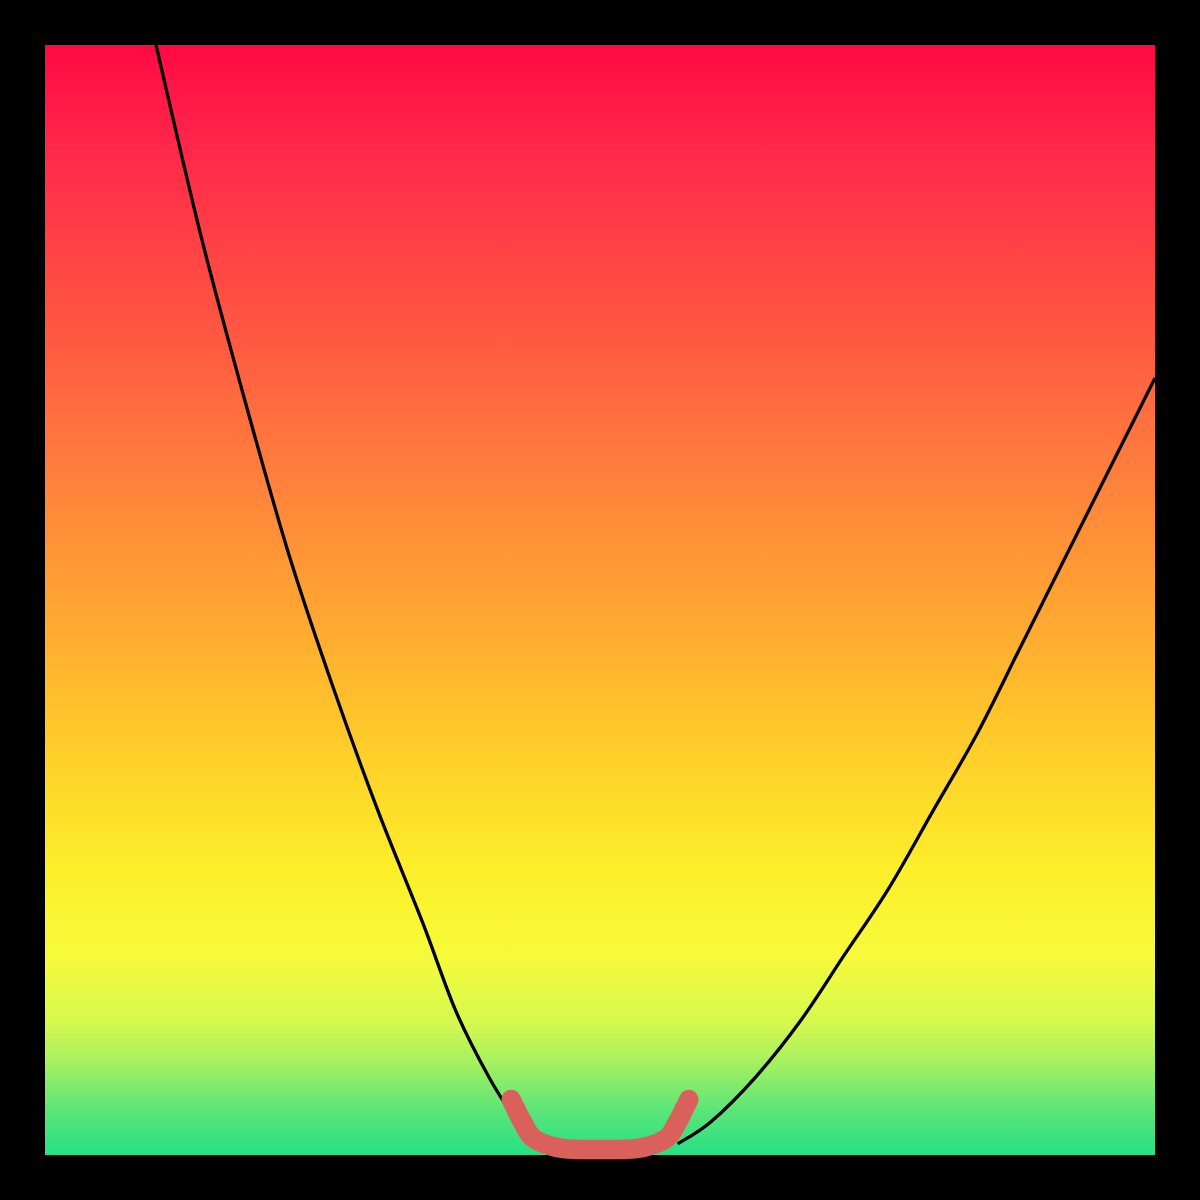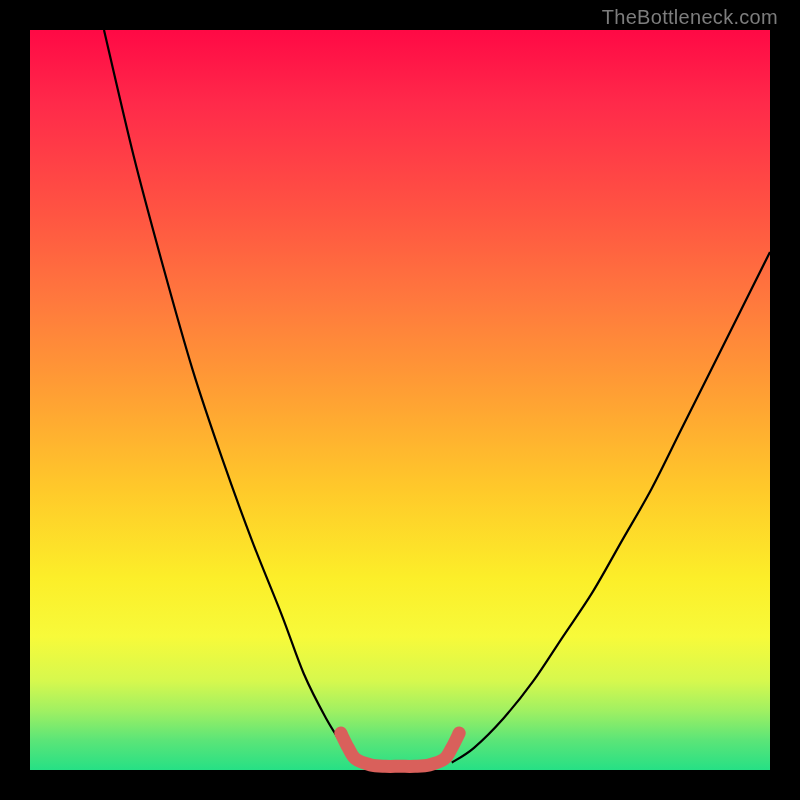--- a/index.html
+++ b/index.html
@@ -55,21 +55,20 @@
     left: 0; top: 0;
     width: 740px;
     height: 740px;
     overflow: visible;
   }
 </style>
 </head>
 <body>
 
 <div class="frame">
-  <div class="watermark">TheBottleneck.com</div>
 
   <div class="plot-area">
     <svg class="curves" viewBox="0 0 740 740" preserveAspectRatio="none">
       <path fill="none" stroke="#000" stroke-width="2.2" d="M 74 0 C 78.93333333333334 20.96666666666668, 93.73333333333335 86.3333333333334, 103.60000000000001 125.80000000000007 C 113.46666666666667 165.26666666666674, 123.33333333333331 201.0333333333333, 133.2 236.79999999999995 C 143.06666666666666 272.5666666666666, 152.93333333333334 308.3333333333333, 162.8 340.4 C 172.66666666666669 372.46666666666664, 182.53333333333333 400.8333333333333, 192.4 429.2 C 202.26666666666668 457.56666666666666, 212.13333333333333 484.70000000000005, 222 510.6 C 231.86666666666667 536.5, 242.9666666666667 562.4000000000001, 251.60000000000002 584.6 C 260.23333333333335 606.8, 266.40000000000003 626.5333333333333, 273.8 643.8 C 281.2 661.0666666666666, 289.2166666666667 675.8666666666667, 296 688.2 C 302.7833333333333 700.5333333333334, 309.56666666666666 710.4, 314.5 717.8 C 319.43333333333334 725.1999999999999, 323.75 730.1333333333333, 325.6 732.6"></path>
       <path fill="none" stroke="#000" stroke-width="2.2" d="M 421.79999999999995 732.6 C 425.49999999999994 730.1333333333333, 435.3666666666667 725.1999999999999, 444 717.8 C 452.6333333333333 710.4, 463.73333333333335 699.3000000000001, 473.6 688.2 C 483.4666666666667 677.1, 493.33333333333337 664.7666666666668, 503.20000000000005 651.2 C 513.0666666666667 637.6333333333333, 522.9333333333333 621.5999999999999, 532.8 606.8 C 542.6666666666666 592, 552.5333333333333 578.4333333333333, 562.4 562.4 C 572.2666666666667 546.3666666666667, 582.1333333333333 527.8666666666667, 592 510.6 C 601.8666666666667 493.33333333333337, 611.7333333333333 477.3, 621.6 458.8 C 631.4666666666667 440.3, 641.3333333333334 419.3333333333333, 651.2 399.59999999999997 C 661.0666666666667 379.8666666666666, 670.9333333333334 360.1333333333333, 680.8000000000001 340.4 C 690.6666666666667 320.66666666666663, 700.5333333333333 300.93333333333334, 710.4 281.2 C 720.2666666666667 261.46666666666664, 735.0666666666666 231.86666666666667, 740 222"></path>
       <path fill="none" stroke="#d9605b" stroke-width="13" stroke-linecap="round" stroke-linejoin="round" d="M 310.8 703 C 312.03333333333336 705.4666666666667, 315.73333333333335 713.4833333333333, 318.2 717.8 C 320.66666666666663 722.1166666666666, 321.90000000000003 726.0633333333333, 325.6 728.9 C 329.3 731.7366666666667, 335.4666666666667 733.5866666666667, 340.40000000000003 734.82 C 345.33333333333337 736.0533333333334, 350.26666666666665 736.0533333333333, 355.2 736.3 C 360.1333333333333 736.5466666666666, 365.06666666666666 736.3, 370 736.3 C 374.93333333333334 736.3, 379.8666666666667 736.5466666666666, 384.8 736.3 C 389.73333333333335 736.0533333333333, 394.6666666666667 736.0533333333334, 399.6 734.82 C 404.53333333333336 733.5866666666667, 410.70000000000005 731.7366666666667, 414.40000000000003 728.9 C 418.1 726.0633333333333, 419.3333333333333 722.1166666666666, 421.79999999999995 717.8 C 424.2666666666666 713.4833333333333, 427.96666666666664 705.4666666666667, 429.2 703"></path>
     </svg>
   </div>
 </div>
 

